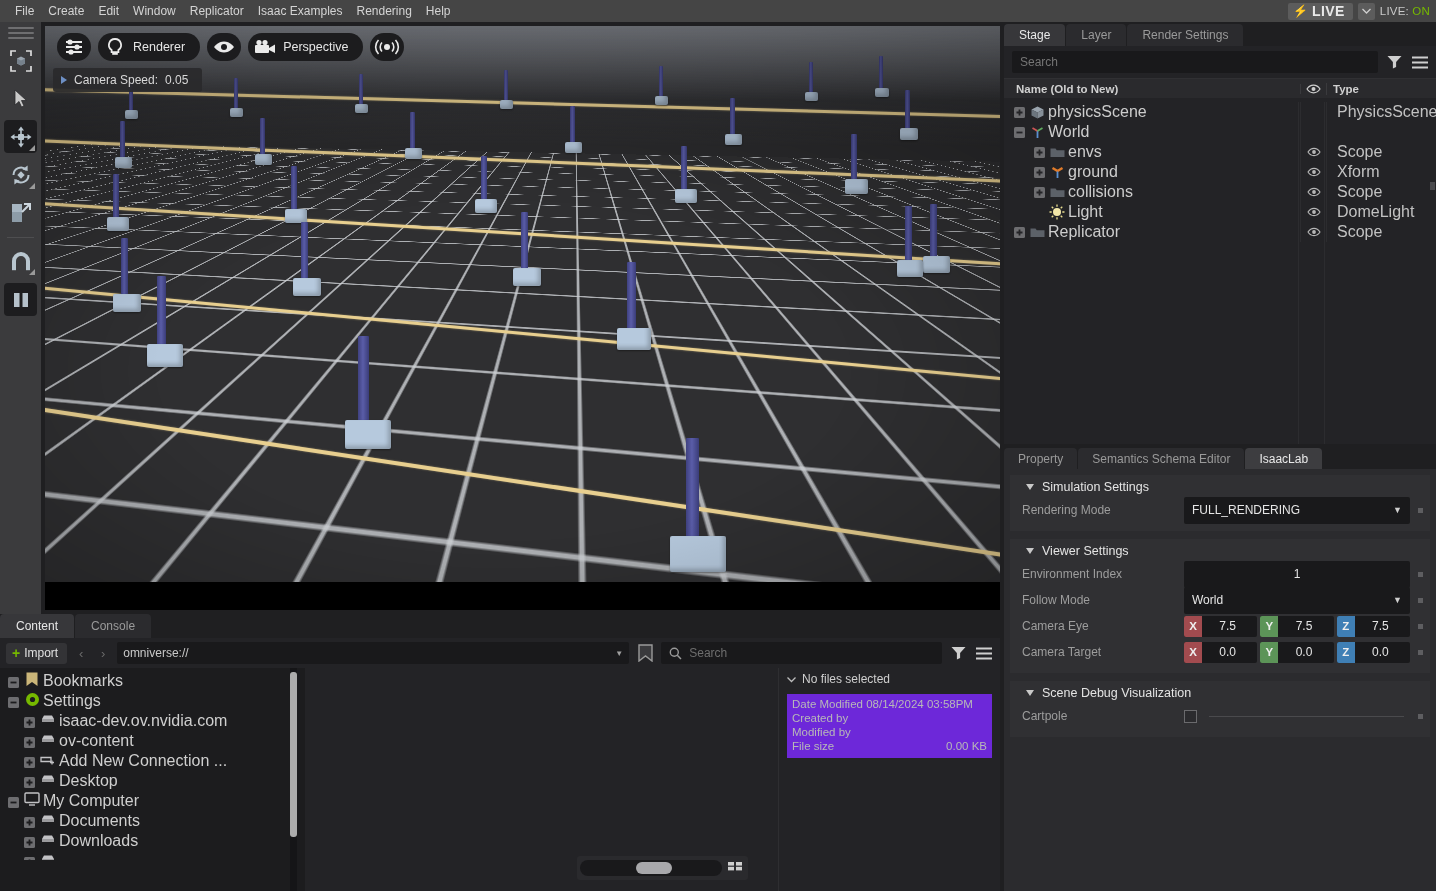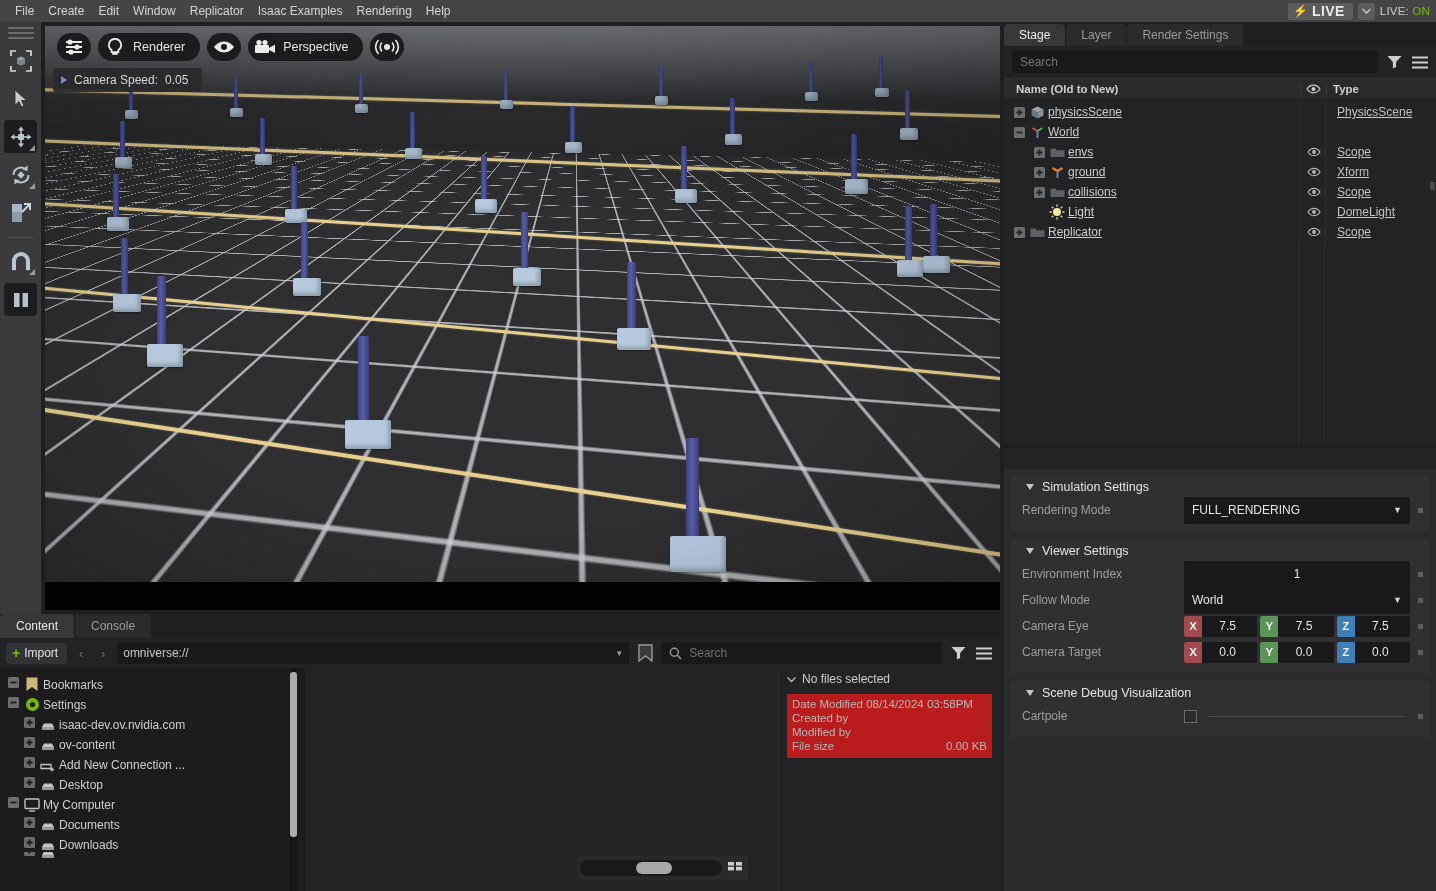--- a/index.html
+++ b/index.html
@@ -95,49 +95,49 @@
   .import-plus { color: #76b900; font-size: 14px; font-weight: bold; line-height: 1; }
   .nav-arrow { width: 16px; text-align: center; color: #6a6a6a; font-size: 13px; }
   .path-field { flex: 0 0 auto; width: 512px; height: 22px; background: #19191b; border-radius: 2px; display: flex; align-items: center; padding: 0 6px; font-size: 12px; color: #c9c9c9; }
   .path-caret { margin-left: auto; color: #a0a0a0; font-size: 8px; }
   .bookmark-ico { width: 20px; display: flex; justify-content: center; }
   .search-field { flex: 1; height: 22px; background: #19191b; border-radius: 2px; display: flex; align-items: center; gap: 7px; padding: 0 8px; font-size: 12px; color: #6e6e6e; }
   .tb-ico { width: 20px; display: flex; justify-content: center; align-items: center; }
 
   .cb-body { position: absolute; left: 0; top: 54px; right: 0; bottom: 0; display: flex; }
   .cb-tree { position: relative; width: 305px; background: #1c1c1e; padding-top: 4px; overflow: hidden; }
-  .tr-row { display: flex; align-items: flex-end; height: 20px; padding-left: 6px; font-size: 12px; color: #cfcfcf; }
+  .tr-row { display: flex; align-items: flex-start; height: 20px; padding-left: 6px; font-size: 16px; color: #cfcfcf; }
   .tr-exp { width: 15px; height: 20px; display: flex; align-items: center; justify-content: center; }
   .tr-ico { width: 22px; display: flex; align-items: center; justify-content: center; }
   .cb-scroll { position: absolute; right: 8px; top: 4px; width: 7px; height: 165px; background: #adadad; border-radius: 3px; }
   .cb-scroll-track { position: absolute; right: 8px; top: 0; bottom: 0; width: 7px; background: #151517; }
   .cb-files { position: relative; flex: 1; background: #232326; }
   .cb-details { position: absolute; right: 0; top: 0; width: 222px; bottom: 0; background: #232326; border-left: 1px solid #2e2e31; }
   .det-head { display: flex; align-items: center; gap: 6px; height: 22px; padding: 0 8px; font-size: 12px; color: #cfcfcf; }
-  .det-box { margin: 4px 8px 0 8px; background: #b91c1c; padding: 3px 5px 5px; }
+  .det-box { margin: 4px 8px 0 8px; background: #6d28d9; padding: 3px 5px 5px; }
   .det-row { display: flex; font-size: 11.5px; color: #b8b8b8; line-height: 14px; }
   .det-row .v { margin-left: auto; }
   .zoom-strip { position: absolute; left: 272px; bottom: 11px; display: flex; align-items: center; gap: 3px; background: #2a2a2d; border-radius: 3px; padding: 3px; }
   .zoom-slider { position: relative; width: 142px; height: 16px; background: #19191b; border-radius: 8px; }
   .zoom-knob { position: absolute; left: 56px; top: 2px; width: 36px; height: 12px; background: #a8a8ab; border-radius: 6px; }
   .grid-toggle { width: 20px; height: 18px; display: flex; align-items: center; justify-content: center; }
 
   
   .stage-panel { position: absolute; left: 1004px; top: 24px; width: 432px; height: 420px; background: #232326; }
   .stage-tabs { display: flex; height: 22px; background: #1f1f21; }
   .stage-tab { height: 22px; display: flex; align-items: center; padding: 0 15px; font-size: 12px; color: #9a9a9a; background: #2b2b2e; margin-right: 1px; border-top-left-radius: 4px; border-top-right-radius: 4px; }
   .stage-tab.sel { background: #37373a; color: #eaeaea; }
   .stage-search-row { display: flex; align-items: center; gap: 6px; padding: 5px 6px 5px 8px; }
   .stage-search { flex: 1; height: 22px; background: #19191b; border-radius: 2px; display: flex; align-items: center; padding: 0 8px; font-size: 12px; color: #757575; }
   .stage-head { display: flex; height: 20px; background: #2a2a2d; align-items: center; font-size: 11.5px; color: #d0d0d0; border-top: 1px solid #303033; }
   .sh-name { flex: 1; padding-left: 12px; font-weight: bold; }
   .sh-eye { width: 26px; display: flex; justify-content: center; border-left: 1px solid #3a3a3d; }
   .sh-type { width: 110px; padding-left: 6px; border-left: 1px solid #3a3a3d; font-weight: bold; }
   .stage-tree { position: absolute; left: 0; right: 0; top: 78px; bottom: 0; background: #232326; overflow: hidden; }
-  .st-row { display: flex; height: 20px; font-size: 12px; color: #cdcdcd; text-decoration: underline; }
+  .st-row { display: flex; height: 20px; font-size: 16px; color: #cdcdcd; }
   .st-name { flex: 1; display: flex; align-items: center; }
   .st-exp { width: 14px; display: flex; align-items: center; justify-content: center; }
   .st-ico { width: 22px; display: flex; align-items: center; justify-content: center; }
   .st-eye { width: 26px; display: flex; justify-content: center; align-items: center; border-left: 1px solid #2c2c2f; height: 20px; }
   .st-type { width: 110px; padding-left: 10px; border-left: 1px solid #2c2c2f; height: 20px; line-height: 20px; color: #c2c2c2; }
   .st-vline { position: absolute; right: 111px; top: 0; bottom: 0; width: 1px; background: #2c2c2f; }
   .st-vline2 { position: absolute; right: 137px; top: 0; bottom: 0; width: 1px; background: #2c2c2f; }
   .stage-vscroll { position: absolute; right: 1px; top: 80px; width: 5px; height: 8px; background: #4a4a4d; }
 
   
@@ -904,20 +904,25 @@
               <path d="M1 5s2.3-3.6 6-3.6S13 5 13 5s-2.3 3.6-6 3.6S1 5 1 5z" fill="none" stroke="#b8b8b8" stroke-width="1.1"></path>
               <circle cx="7" cy="5" r="1.9" fill="#b8b8b8"></circle>
             </svg>
         </div>
         <div class="st-type">Scope</div>
       </div>
     </div>
   </div>
 
   <div class="prop-panel">
+    <div class="prop-tabs">
+      <div class="prop-tab">Property</div>
+      <div class="prop-tab">Semantics Schema Editor</div>
+      <div class="prop-tab sel">IsaacLab</div>
+    </div>
 
     <div class="prop-body">
 
       <div class="group">
         <div class="group-head">
           <span class="tri-down"></span>
           <span>Simulation Settings</span>
         </div>
         <div class="prow">
           <div class="plabel">Rendering Mode</div>

